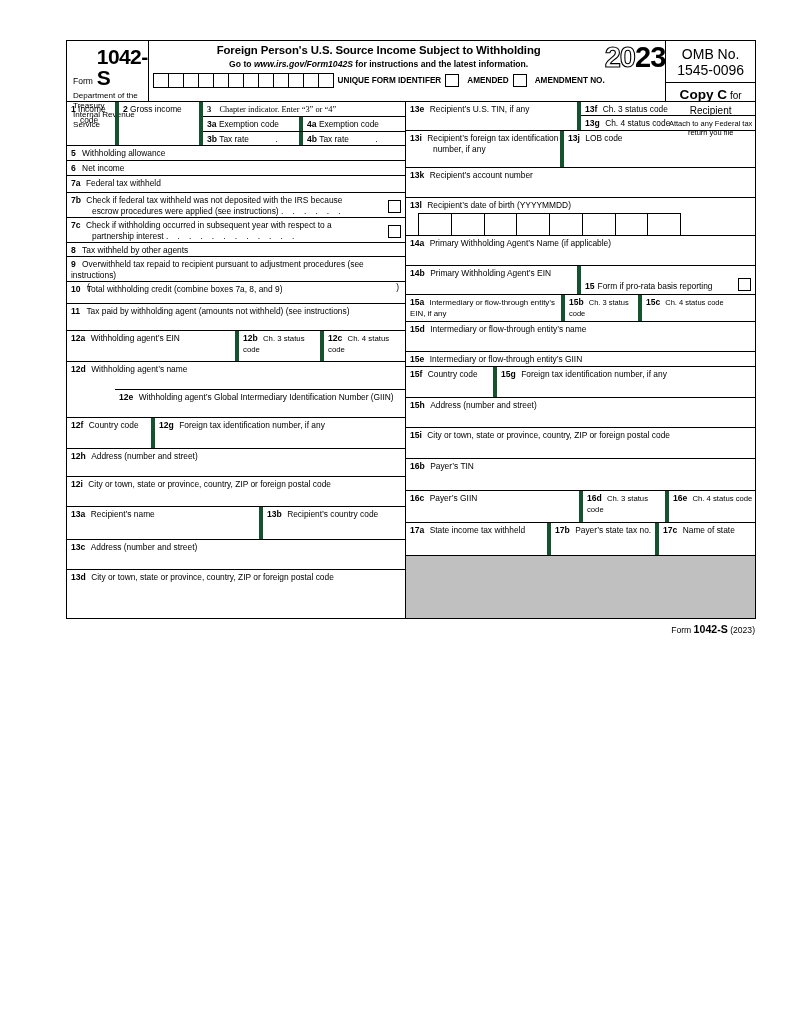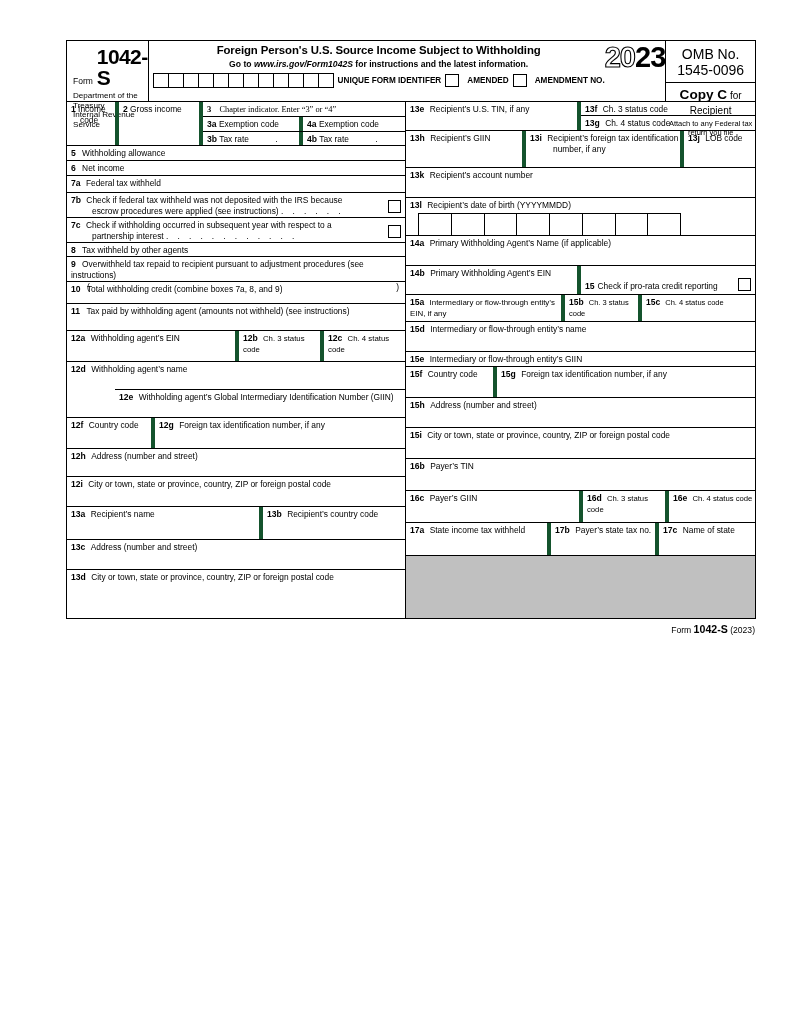--- a/index.html
+++ b/index.html
@@ -438,24 +438,20 @@
             <span class="lbl" style="margin-left:3px;">Ch. 3 status code</span>
           </div>
           <div class="cell" style="height:14px;">
             <span class="num">13g</span>
             <span class="lbl" style="margin-left:3px;">Ch. 4 status code</span>
           </div>
         </div>
       </div>
 
       <div class="row bt" style="height:36px;">
-        <div class="cell br" style="width:120px;">
-          <span class="num">13h</span>
-          <span class="lbl" style="margin-left:3px;">Recipient’s GIIN</span>
-        </div>
         <div class="cell br" style="width:158px;">
           <span class="num">13i</span>
           <span class="lbl" style="margin-left:3px;">Recipient’s foreign tax identification</span><br>
           <span class="lbl" style="margin-left:23px;">number, if any</span>
         </div>
         <div class="cell" style="flex:1;">
           <span class="num">13j</span>
           <span class="lbl" style="margin-left:3px;">LOB code</span>
         </div>
       </div>
@@ -485,21 +481,21 @@
         <span class="lbl" style="margin-left:3px;">Primary Withholding Agent’s Name (if applicable)</span>
       </div>
 
       <div class="row bt" style="height:28px;">
         <div class="cell br" style="width:175px;">
           <span class="num">14b</span>
           <span class="lbl" style="margin-left:3px;text-align:center;">Primary Withholding Agent’s EIN</span>
         </div>
         <div class="cell" style="flex:1;display:flex;align-items:flex-end;padding-bottom:3px;">
           <span class="num">15</span>
-          <span class="lbl" style="margin-left:3px;">Check if pro-rata credit reporting</span>
+          <span class="lbl" style="margin-left:3px;">Form if pro-rata basis reporting</span>
           <span class="ckbox" style="bottom:3px;"></span>
         </div>
       </div>
 
       <div class="row bt" style="height:26px;">
         <div class="cell br" style="width:159px;font-size:7.9px;">
           <span class="num" style="font-size:8.6px;">15a</span>
           <span class="lbl" style="margin-left:3px;">Intermediary or flow-through entity’s EIN, if any</span>
         </div>
         <div class="cell br" style="width:77px;font-size:7.5px;">

